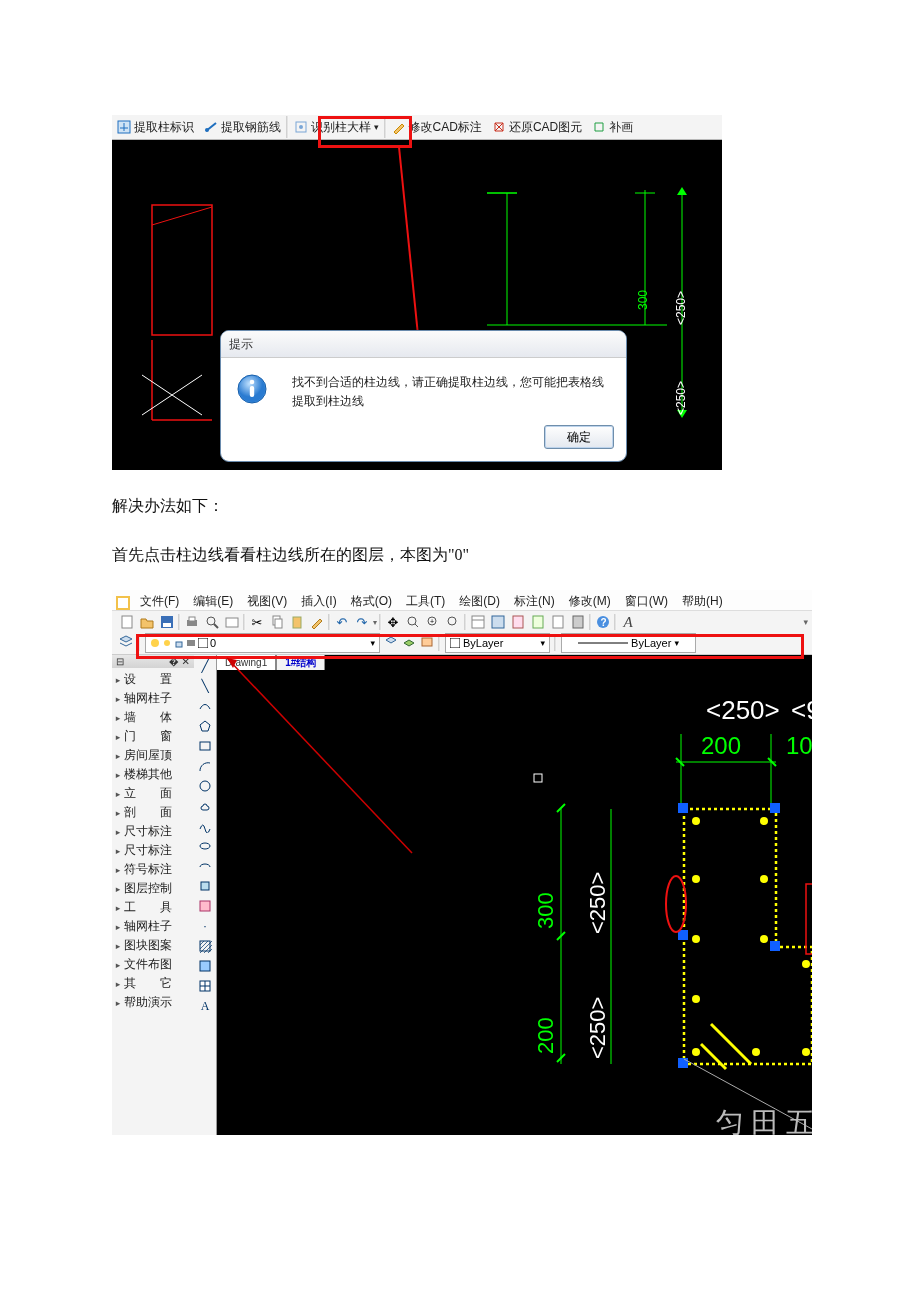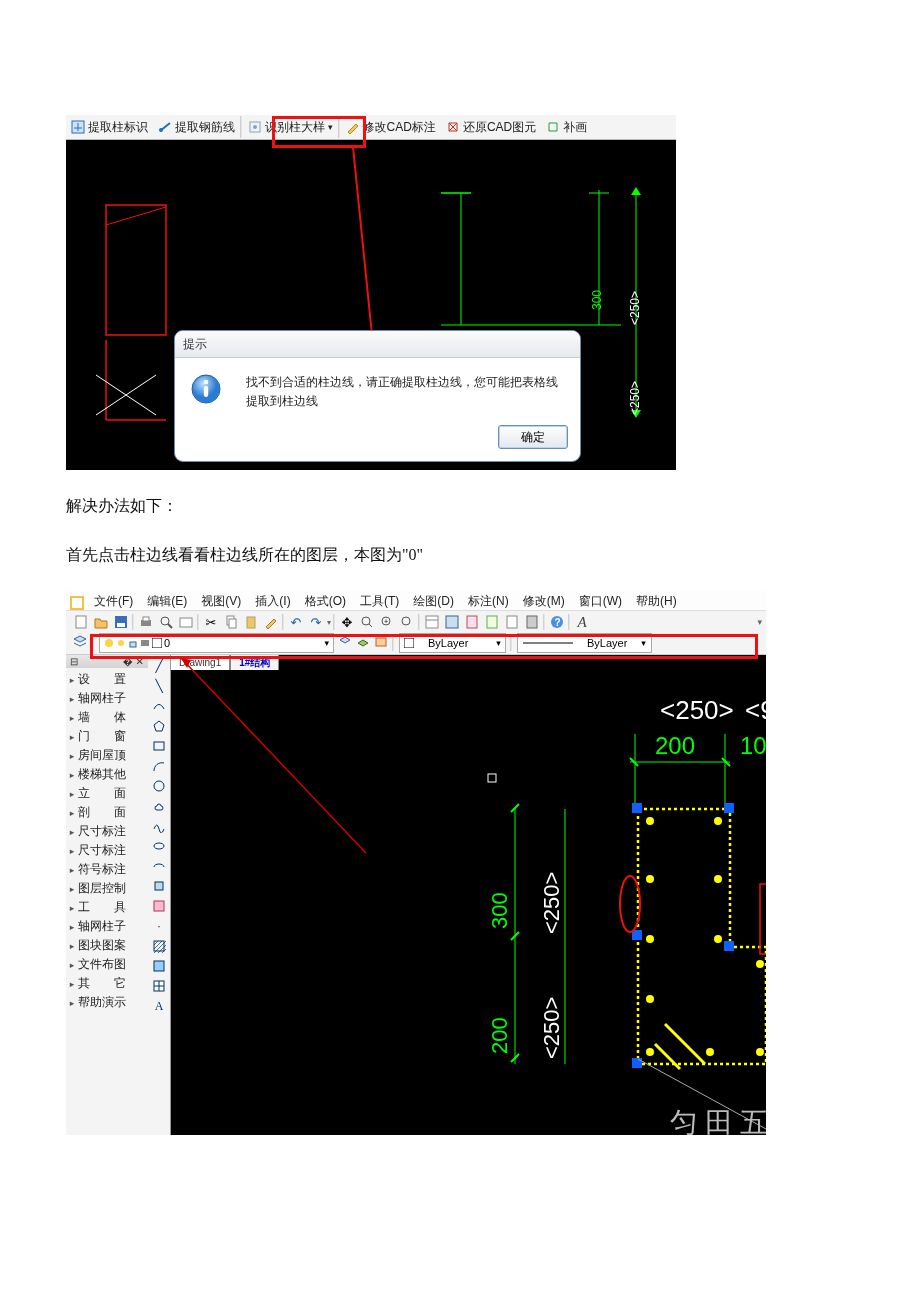--- a/index.html
+++ b/index.html
@@ -1,16 +1,16 @@
 <!DOCTYPE html>
 <html><head>
 <meta charset="utf-8">
 <style>
   body{margin:0;background:#fff;font-family:"Microsoft YaHei","SimSun",sans-serif;width:920px}
-  .page{padding:0 66px 40px}
+  .page{padding:0 112px 40px}
   
   .fig1{position:relative;width:610px;height:355px;background:#000;margin-top:115px;overflow:hidden}
   .fig1 .toolbar{position:absolute;top:0;left:0;right:0;height:24px;background:#f4f4f4;border-bottom:1px solid #b8b8b8;display:flex;align-items:center;font-size:12px;color:#222}
   .fig1 .tbtn{display:flex;align-items:center;gap:3px;padding:0 5px;height:22px;white-space:nowrap}
   .fig1 .tbtn svg{flex:none}
   .fig1 .sep{width:3px;height:22px;background:linear-gradient(90deg,#c8c8c8,#fff)}
   .fig1 .highlight-box{position:absolute;border:3px solid #e11;pointer-events:none}
   .fig1 .dim-v{position:absolute;color:#0f0;font:12px/1 Arial;transform:rotate(-90deg);transform-origin:left top;white-space:nowrap}
   .dialog{position:absolute;left:108px;top:215px;width:405px;background:#fff;border:1px solid #6a8bad;border-radius:9px;box-shadow:0 0 6px rgba(0,0,0,.4);overflow:hidden}
   .dialog .titlebar{height:26px;background:linear-gradient(#fbfbfb,#e6e9ef);display:flex;align-items:center;font-size:12px;color:#333;padding:0 8px;border-bottom:1px solid #ccc}
@@ -24,21 +24,21 @@
   
   .fig2{position:relative;width:700px;height:545px;background:#000;overflow:hidden;margin-left:0}
   .sep2{width:3px;height:16px;background:linear-gradient(90deg,#c8c8c8,#fff);display:inline-block;vertical-align:middle}
   .menubar{position:absolute;top:0;left:0;right:0;height:20px;background:#fdfdfd;display:flex;align-items:flex-end;font-size:12px;color:#222;gap:2px;padding-left:2px;z-index:5}
   .menubar .mitem{padding:0 6px;white-space:nowrap}
   .menubar .appicon{width:14px;height:14px;margin:0 2px}
   .iconrow{position:absolute;top:20px;left:0;right:0;height:22px;background:#f4f4f4;display:flex;align-items:center;gap:2px;padding-left:6px;z-index:5;border-top:1px solid #ddd;border-bottom:1px solid #ccc}
   .iconrow .ic{width:18px;height:18px;display:flex;align-items:center;justify-content:center;font-size:13px}
   .proprow{position:absolute;top:42px;left:0;right:0;height:22px;background:#f4f4f4;display:flex;align-items:center;gap:4px;padding-left:6px;z-index:5;border-bottom:1px solid #ccc;font-size:11px}
   .proprow .layerbox{display:flex;align-items:center;gap:2px;border:1px solid #aaa;background:#fff;height:18px;padding:0 4px;width:225px}
-  .proprow .cbox{border:1px solid #aaa;background:#fff;height:18px;padding:0 4px;display:flex;align-items:center;gap:14px;min-width:95px}
+  .proprow .cbox{border:1px solid #aaa;background:#fff;height:18px;padding:0 4px;display:flex;align-items:center;gap:3px;min-width:95px}
   .proprow .cbox.long{min-width:125px;justify-content:center}
   .red-outline{position:absolute;border:3px solid #e11;pointer-events:none;z-index:6}
   .fig2 .sidepanel{position:absolute;left:0;top:64px;width:82px;bottom:0;background:#f4f4f4;border-right:1px solid #999;z-index:4}
   .sidepanel .hdr{height:14px;background:linear-gradient(#e9e9e9,#d3d3d3);display:flex;align-items:center;justify-content:space-between;font-size:10px;padding:0 4px;color:#333}
   .sidepanel ul{list-style:none;margin:2px 0 0;padding:0;font-size:12px;color:#222}
   .sidepanel li{display:flex;align-items:center;gap:2px;padding:1px 2px;white-space:nowrap}
   .sidepanel li::before{content:"▸";font-size:9px;color:#555;width:8px;text-align:center}
   .fig2 .vtoolbar{position:absolute;left:82px;top:64px;width:22px;bottom:0;background:#f4f4f4;border-right:1px solid #999;display:flex;flex-direction:column;align-items:center;gap:4px;padding-top:4px;z-index:4}
   .vtoolbar .vt{width:16px;height:16px;display:flex;align-items:center;justify-content:center;font-size:12px;color:#036}
   .fig2 .canvas{position:absolute;left:104px;top:64px;right:0;bottom:0;background:#000}

